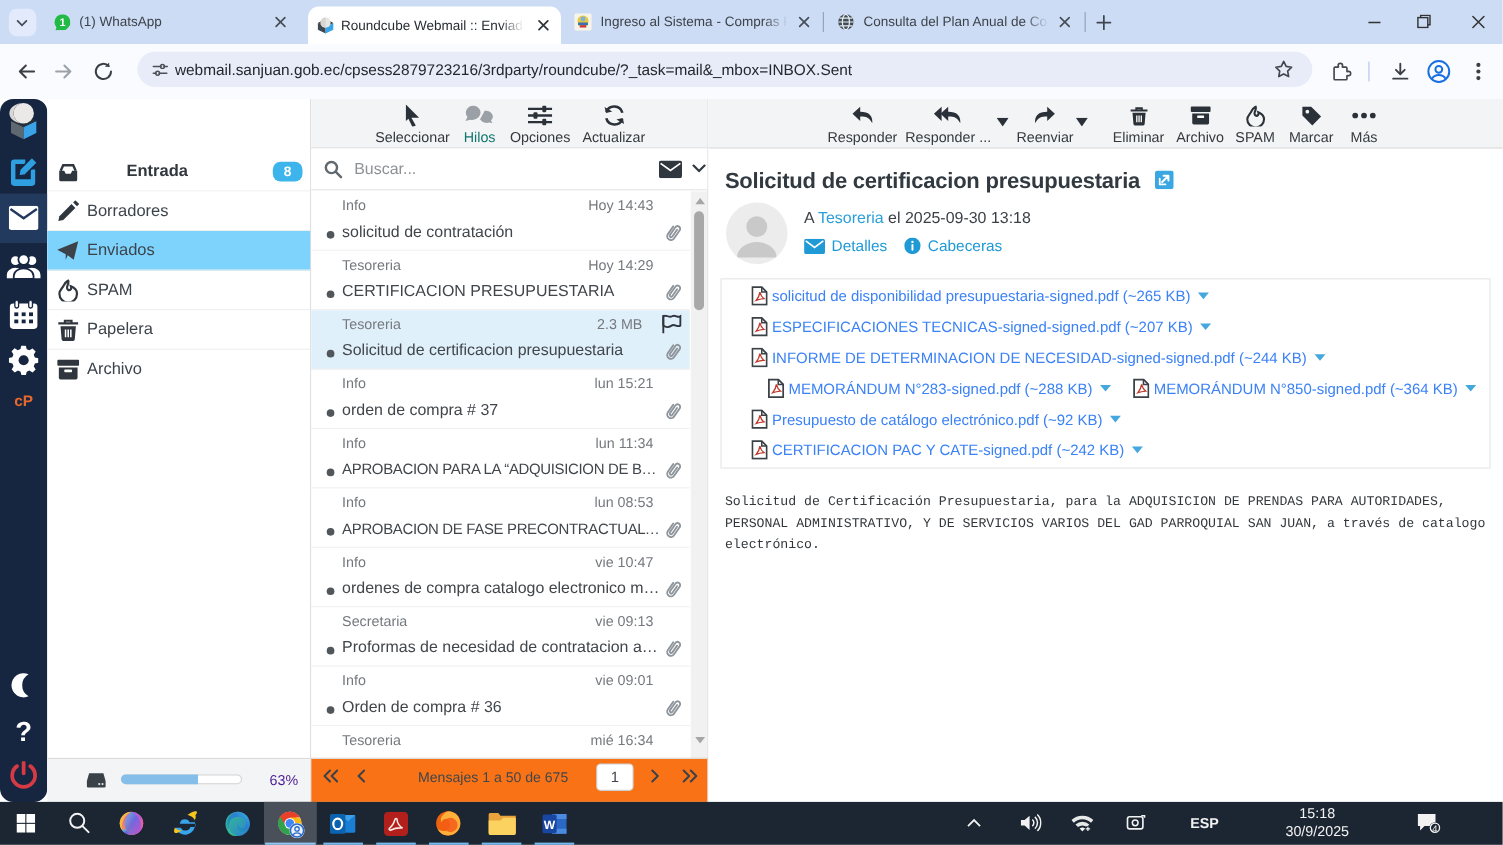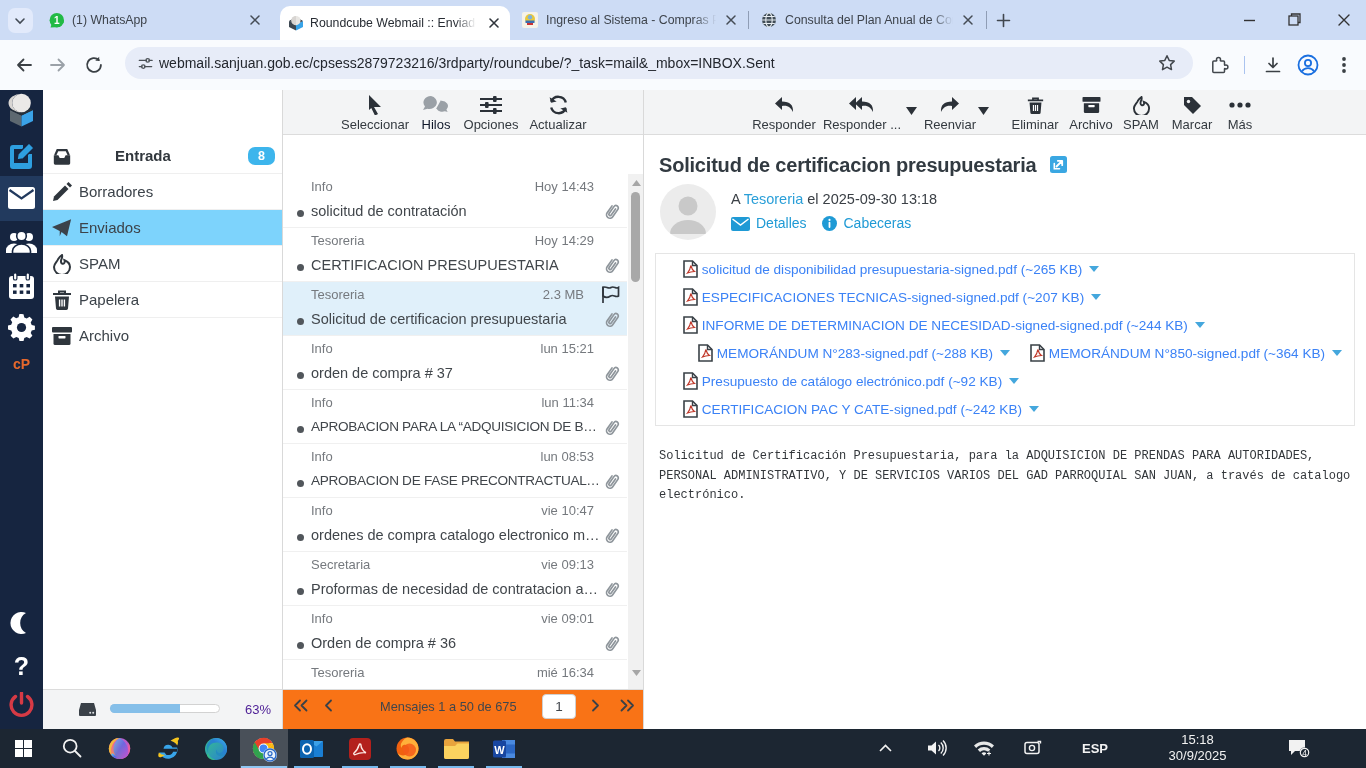--- a/index.html
+++ b/index.html
@@ -15,21 +15,21 @@
 #activetab { position:absolute; left:280px; top:6px; width:230px; height:34px; background:#fff; border-radius:10px 10px 0 0; }
 .fadeR { -webkit-mask-image:linear-gradient(90deg,#000 86%,transparent 99%); mask-image:linear-gradient(90deg,#000 86%,transparent 99%); }
 
 
 #toolbar { position:absolute; left:0; top:40px; width:1366px; height:50px; background:#f9fbfe; }
 #omnibox { position:absolute; left:125px; top:7px; width:1068px; height:32px; border-radius:16px; background:#e7ecf8; }
 #urltext { position:absolute; left:34px; top:8px; font-size:14px; color:#23272e; white-space:nowrap; }
 
 
 #app { position:absolute; left:0; top:90px; width:1366px; height:639px; background:#fff; }
-#sidebar { position:absolute; left:0; top:0; width:43px; height:639px; background:#162540; }
+#sidebar { position:absolute; left:0; top:0; width:43px; height:639px; background:#162540;border-radius:12px; }
 #folders { position:absolute; left:43px; top:0; width:240px; height:639px; background:#fff; border-right:1px solid #d9d9d9; }
 #fhead { position:absolute; left:0; top:0; width:239px; height:46px; background:#f1f2f3; border-bottom:1px solid #dcdcdc; }
 #fhead .acct { position:absolute; left:21px; top:15px; width:202px; font-size:13.4px; font-weight:bold; color:#3b454e; white-space:nowrap; overflow:hidden; }
 .frow { position:absolute; left:0; width:239px; height:36px; border-bottom:1px solid #efefef; }
 .frow .ficon { position:absolute; left:9px; top:8px; width:20px; height:20px; }
 .frow .fname { position:absolute; left:36px; top:9px; font-size:15px; color:#3c434a; }
 #footerL { position:absolute; left:0; bottom:0; width:239px; height:40px; background:#f3f4f5; border-top:1px solid #dcdcdc; }
 #list { position:absolute; left:283px; top:0; width:361px; height:639px; background:#fff; border-right:1px solid #d9d9d9; }
 #ltoolbar { position:absolute; left:0; top:0; width:360px; height:45px; background:#f3f4f5; border-bottom:1px solid #dcdcdc; }
 #searchrow { position:absolute; left:0; top:45px; width:360px; height:38px; background:#fff; border-bottom:1px solid #e4e4e4; }
@@ -39,21 +39,21 @@
 .mrow .subj { position:absolute; left:28px; top:29px; width:290px; font-size:14.5px; color:#41464b; white-space:nowrap; overflow:hidden; text-overflow:ellipsis; }
 .mrow .dot { position:absolute; left:14px; top:36px; width:7px; height:7px; border-radius:50%; background:#51565b; }
 .mrow .clip { position:absolute; right:7px; top:28px; }
 #footerM { position:absolute; left:0; bottom:0; width:360px; height:40px; background:#f97316; border-top:1px solid #dcdcdc; }
 #reading { position:absolute; left:644px; top:0; width:722px; height:639px; background:#fff; }
 #rtoolbar { position:absolute; left:0; top:0; width:722px; height:45px; background:#f3f4f5; border-bottom:1px solid #dcdcdc; }
 .tbtn { position:absolute; top:0; text-align:center; }
 .tbtn .ticon { margin:0 auto; }
 .tbtn .islot { height:20px; margin-top:5px; display:flex; align-items:center; justify-content:center; }
 .tbtn .tlabel { font-size:13px; color:#33393f; margin-top:2px; }
-.tlabel.dis { color:#0f172a; }
+.tlabel.dis { color:#0f766e; }
 #attbox { position:absolute; left:11px; top:163px; width:700px; height:173px; border:1px solid #e5e5e5; }
 .attrow { position:absolute; left:27px; height:20px; font-size:13.6px; color:#3b82f6; white-space:nowrap; }
 .attrow svg { display:inline-block; vertical-align:-4px; }
 .caret { display:inline-block; width:0; height:0; border-left:5px solid transparent; border-right:5px solid transparent; border-top:6px solid #44a7dd; margin-left:7px; vertical-align:2px; }
 #bodytext { position:absolute; left:15px; top:357px; font-family:"Liberation Mono",monospace; font-size:12px; line-height:19.5px; color:#33373b; white-space:pre; }
 
 
 #taskbar { position:absolute; left:0; top:729px; width:1366px; height:39px; background:#1c2632; }
 .tk { position:absolute; top:0; width:48px; height:39px; }
 .tk .under { position:absolute; left:6px; bottom:0; width:36px; height:2px; background:#76b9ed; }
@@ -332,20 +332,34 @@
         <div class="islot">
             <svg class="ticon" width="21" height="20" viewBox="0 0 21 20">
               <path d="M17.8 7.5a7.7 7.7 0 00-14.6-.8" fill="none" stroke="#2b3138" stroke-width="2.4"></path>
               <path d="M1.6 2.2l1.4 5.6 5.6-1.4z" fill="#2b3138"></path>
               <path d="M3.2 12.5a7.7 7.7 0 0014.6.8" fill="none" stroke="#2b3138" stroke-width="2.4"></path>
               <path d="M19.4 17.8L18 12.2l-5.6 1.4z" fill="#2b3138"></path>
             </svg>
           </div>
         <div class="tlabel">Actualizar</div>
       </div>
+    </div>
+    <div id="searchrow">
+      <svg class="abs" style="left:11px;top:10px;" width="18" height="18" viewBox="0 0 18 18">
+          <circle cx="7.3" cy="7.3" r="5.1" fill="none" stroke="#606870" stroke-width="2.2"></circle>
+          <path d="M11.3 11.3L16 16" stroke="#606870" stroke-width="2.2" stroke-linecap="round"></path>
+        </svg>
+      <div class="abs" style="left:39px;top:11px;font-size:14.5px;color:#8d9196;">Buscar...</div>
+      <svg class="abs" style="left:316px;top:11px;" width="21" height="16" viewBox="0 0 21 16">
+          <rect width="21" height="16" rx="2" fill="#30373e"></rect>
+          <path d="M1.5 2.5l9 6.5 9-6.5" stroke="#fff" stroke-width="1.6" fill="none"></path>
+        </svg>
+      <svg class="abs" style="left:346px;top:14px;" width="13" height="9" viewBox="0 0 13 9">
+          <path d="M1.5 1.5l5 5 5-5" stroke="#30373e" stroke-width="2" fill="none" stroke-linecap="round"></path>
+        </svg>
     </div>
     <div id="mrows">
       <div class="mrow" style="top:84px;">
           <div class="sender">Info</div>
           <div class="mdate">Hoy 14:43</div>
           <div class="dot"></div>
           <div class="subj">solicitud de contratación</div>
           <svg class="clip" width="17" height="18" viewBox="0 0 17 18">
             <path d="M6 4.5v8.5a3.4 3.4 0 006.8 0V4a2.4 2.4 0 00-4.8 0v8.5a1.3 1.3 0 002.6 0V5" fill="none" stroke="#8e959b" stroke-width="1.7" stroke-linecap="round" transform="rotate(35 8.5 9)"></path>
           </svg>

